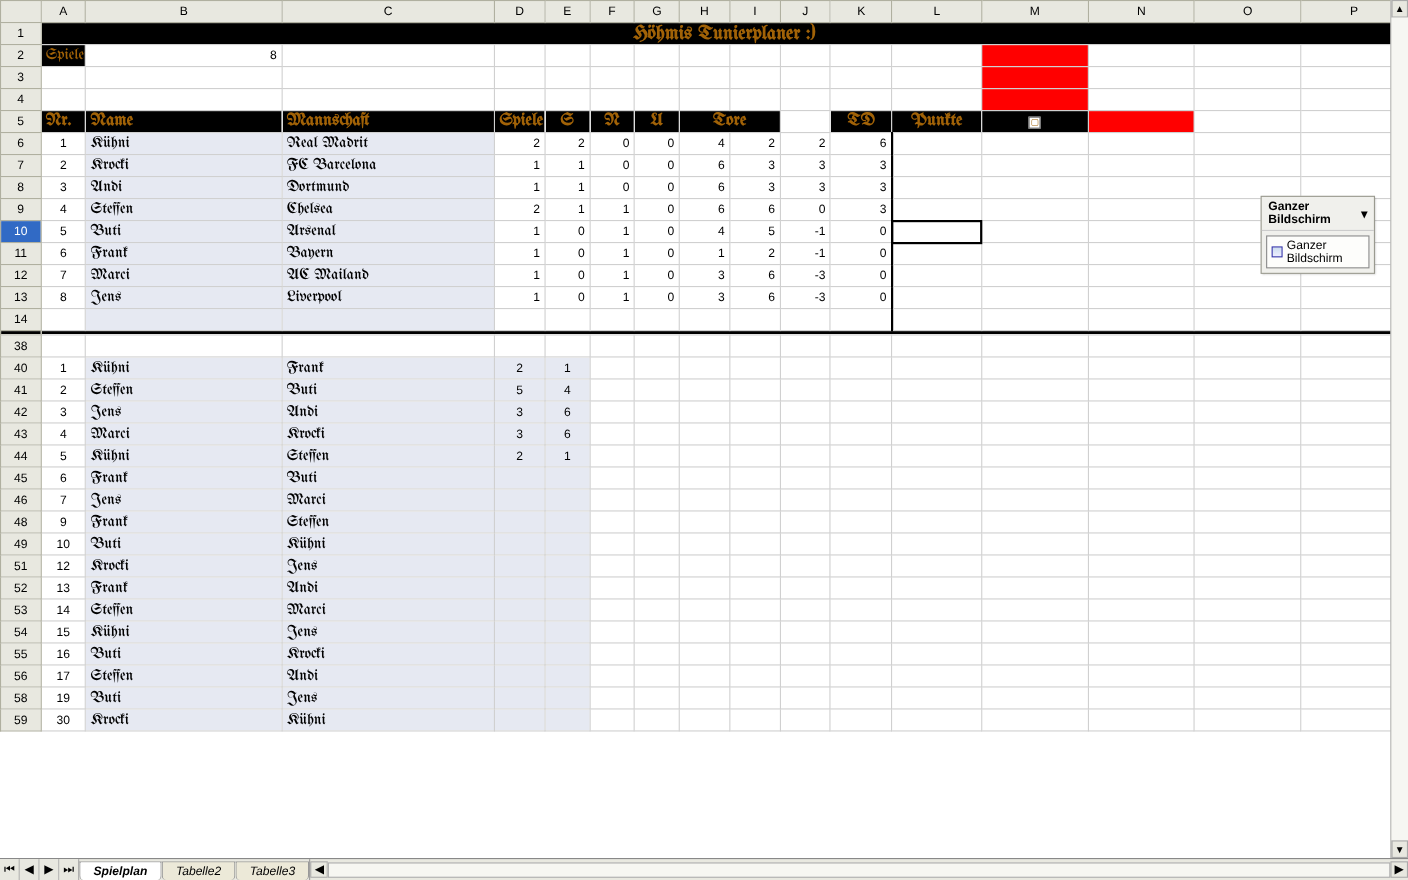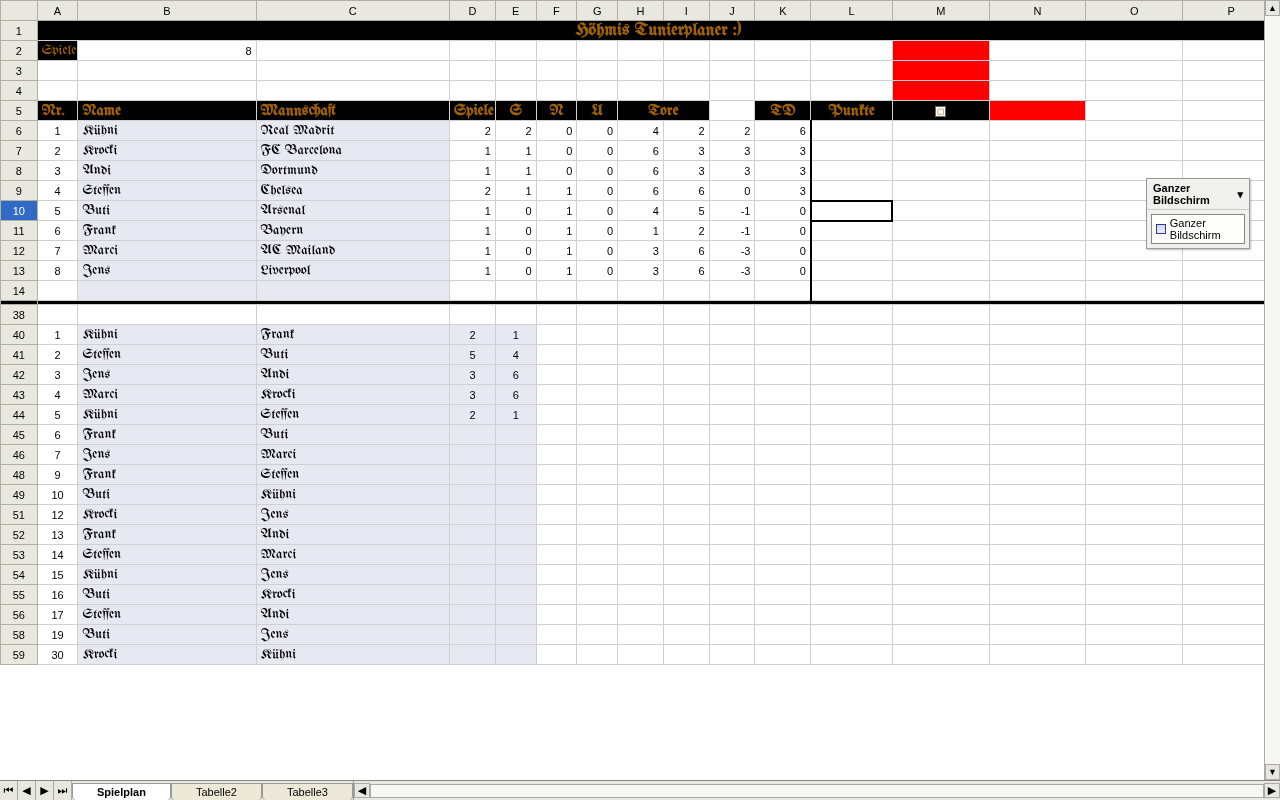--- a/index.html
+++ b/index.html
@@ -145,27 +145,28 @@
     font-size: 11px;
   }
   .tabbar .navbtn {
     width: 18px;
     border-right: 1px solid #aaa;
     display: flex; align-items: center; justify-content: center;
     cursor: pointer;
     background: #e8e8e0;
   }
   .tabbar .tab {
-    padding: 2px 24px;
+    padding: 2px 12px;
     border: 1px solid #999;
     border-bottom: none;
     background: #ece9d8;
     margin-top: 2px;
     border-radius: 0 0 4px 4px;
     cursor: pointer;
+    font-style: italic;
   }
   .tabbar .tab.active {
     background: #fff;
     font-weight: bold;
   }
   .tabbar .hscroll {
     flex: 1;
     border-left: 1px solid #999;
     display: flex;
     align-items: center;

